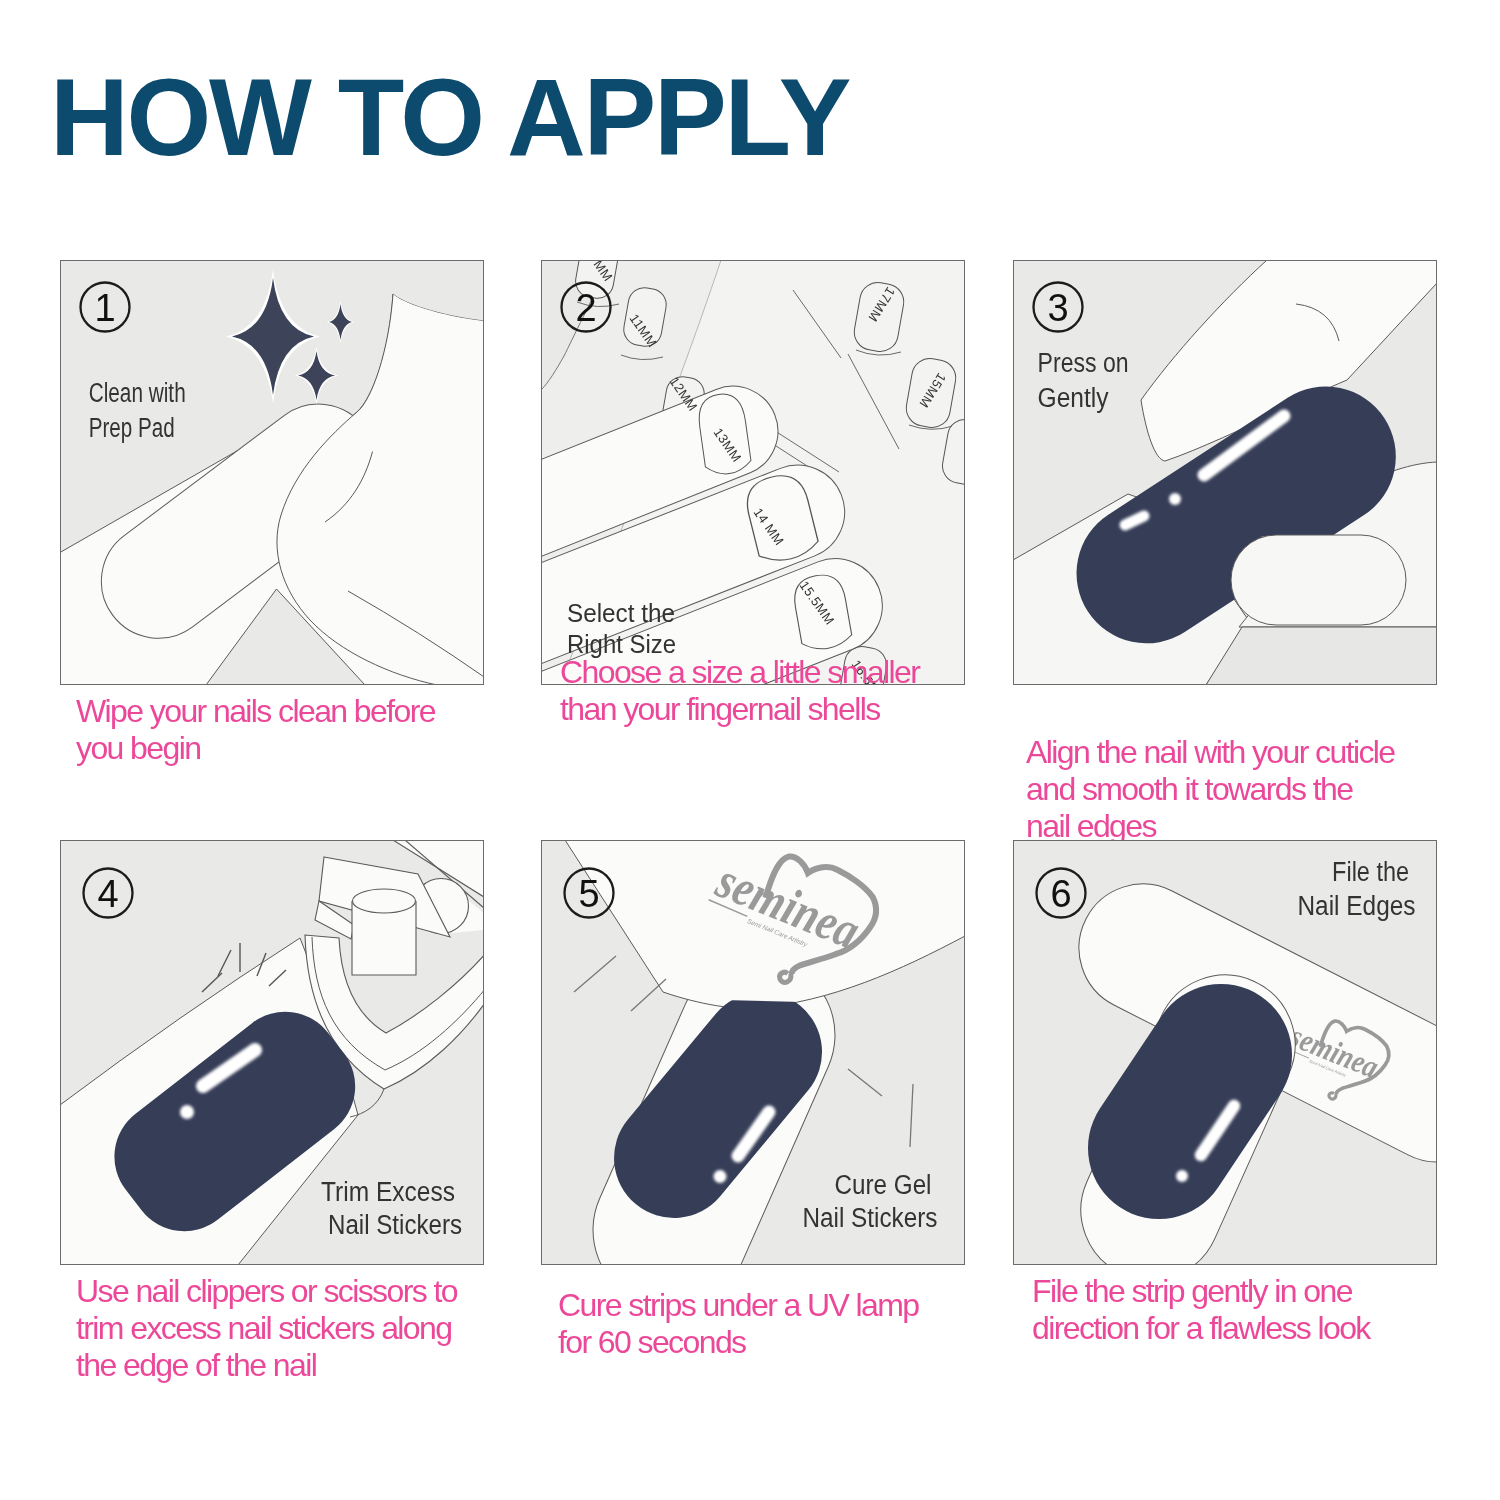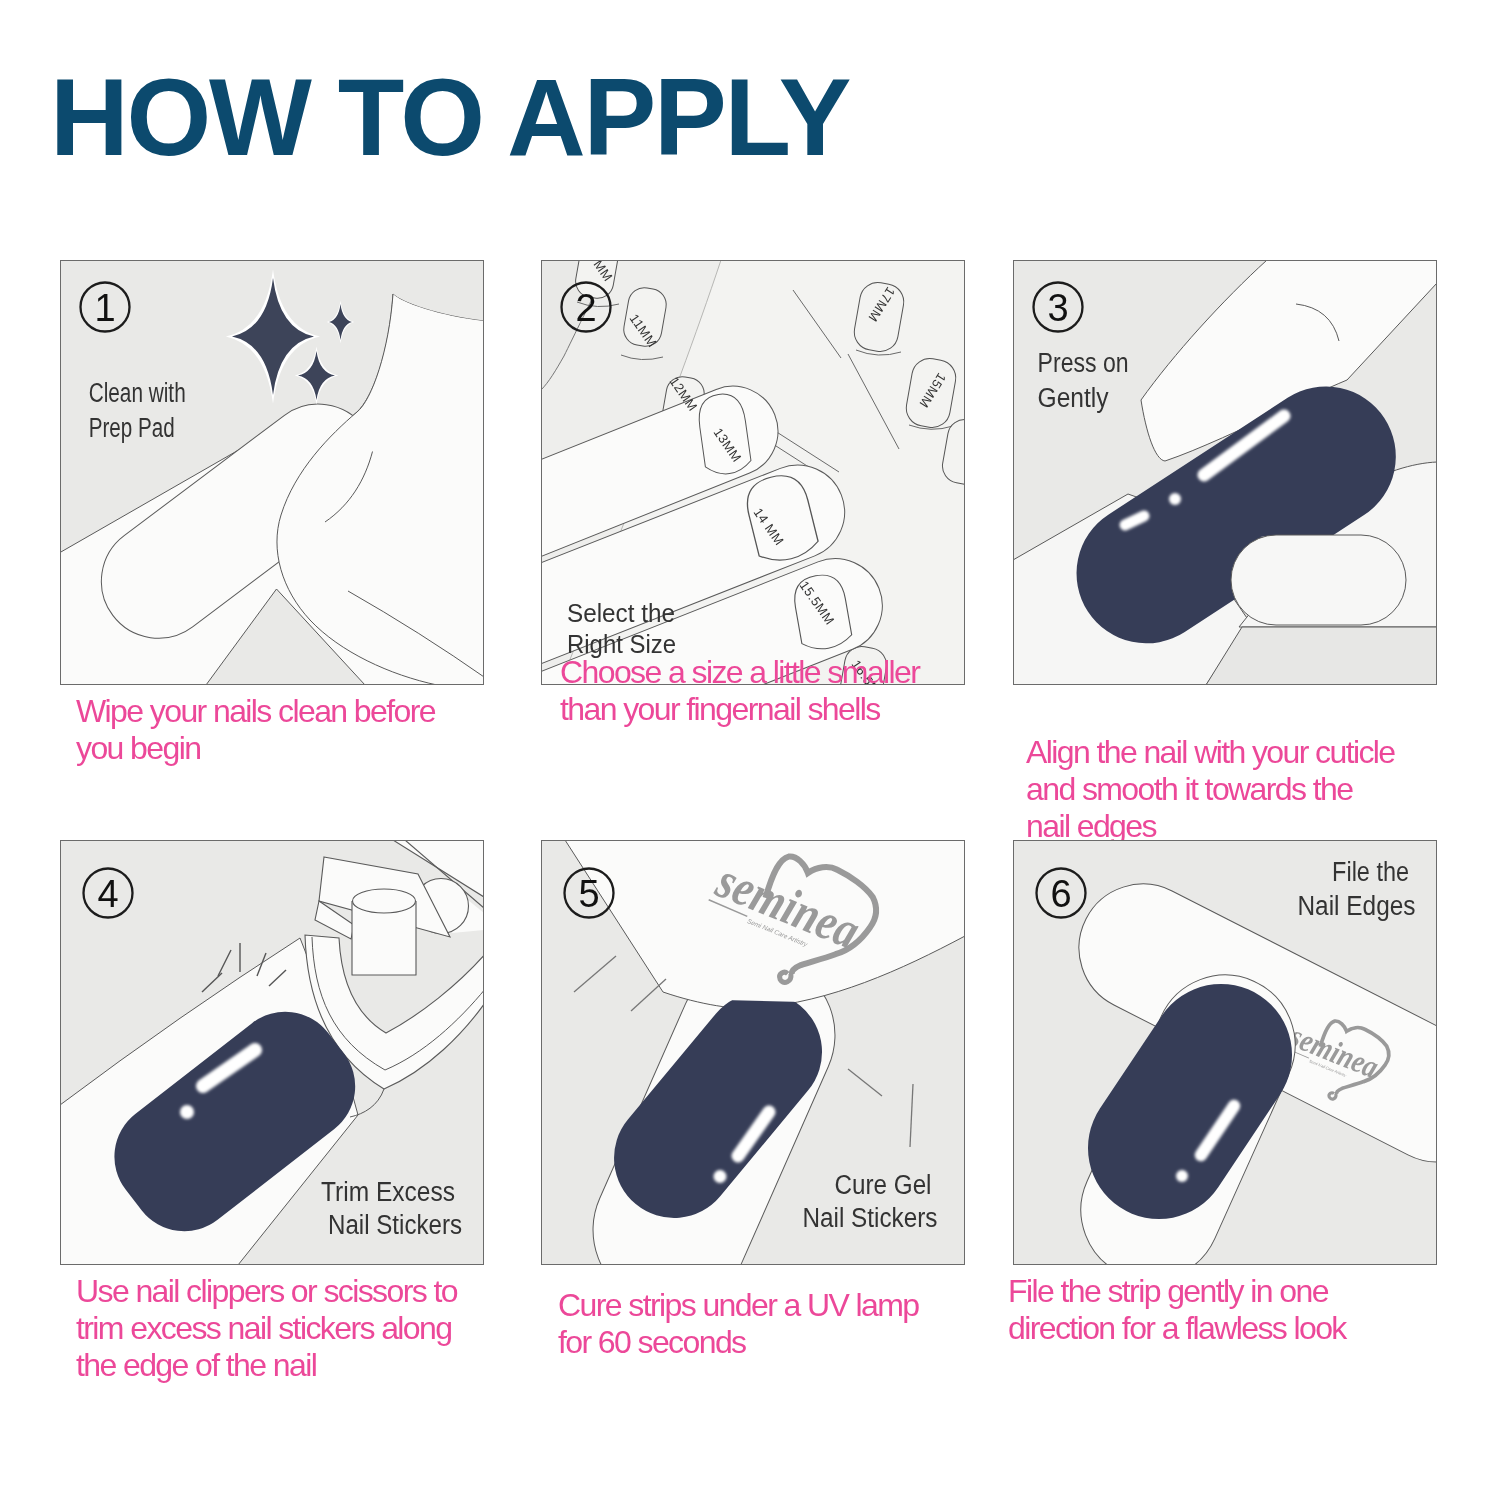--- a/index.html
+++ b/index.html
@@ -250,21 +250,21 @@
   <defs>
       <filter id="blur6" x="-30%" y="-30%" width="160%" height="160%">
         <feGaussianBlur stdDeviation="1.4"></feGaussianBlur>
       </filter>
     </defs>
   <circle cx="48" cy="53" r="24.5" fill="none" stroke="#1c1c1c" stroke-width="2.3"></circle>
   <text x="48" y="66.5" font-size="38" fill="#111" text-anchor="middle">6</text>
   <text x="357.6" y="41" font-size="27" fill="#333" text-anchor="middle" textLength="77" lengthAdjust="spacingAndGlyphs">File the</text>
   <text x="343.5" y="74.7" font-size="27" fill="#333" text-anchor="middle" textLength="118" lengthAdjust="spacingAndGlyphs">Nail Edges</text>
 </svg>
-<div class="cap" style="left:1008px;top:1273px">File the strip gently in one<br>direction for a flawless look</div>
+<div class="cap" style="left:1032px;top:1273px">File the strip gently in one<br>direction for a flawless look</div>
 
 <svg style="position:absolute;left:0;top:0" width="1500" height="1500" viewBox="0 0 1500 1500" pointer-events="none">
   <g fill="none" stroke="#6b6b6b" stroke-width="1">
     <rect x="60.5" y="260.5" width="423" height="424"></rect>
     <rect x="541.5" y="260.5" width="423" height="424"></rect>
     <rect x="1013.5" y="260.5" width="423" height="424"></rect>
     <rect x="60.5" y="840.5" width="423" height="424"></rect>
     <rect x="541.5" y="840.5" width="423" height="424"></rect>
     <rect x="1013.5" y="840.5" width="423" height="424"></rect>
   </g>

